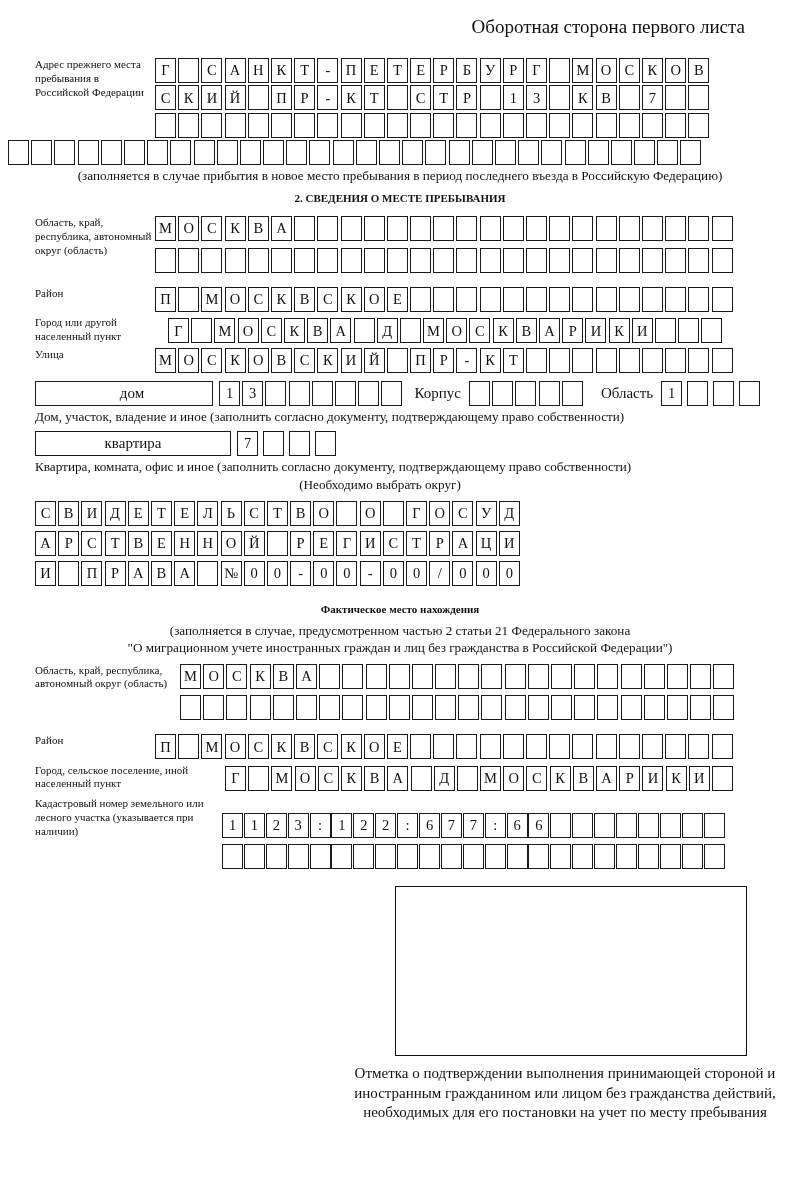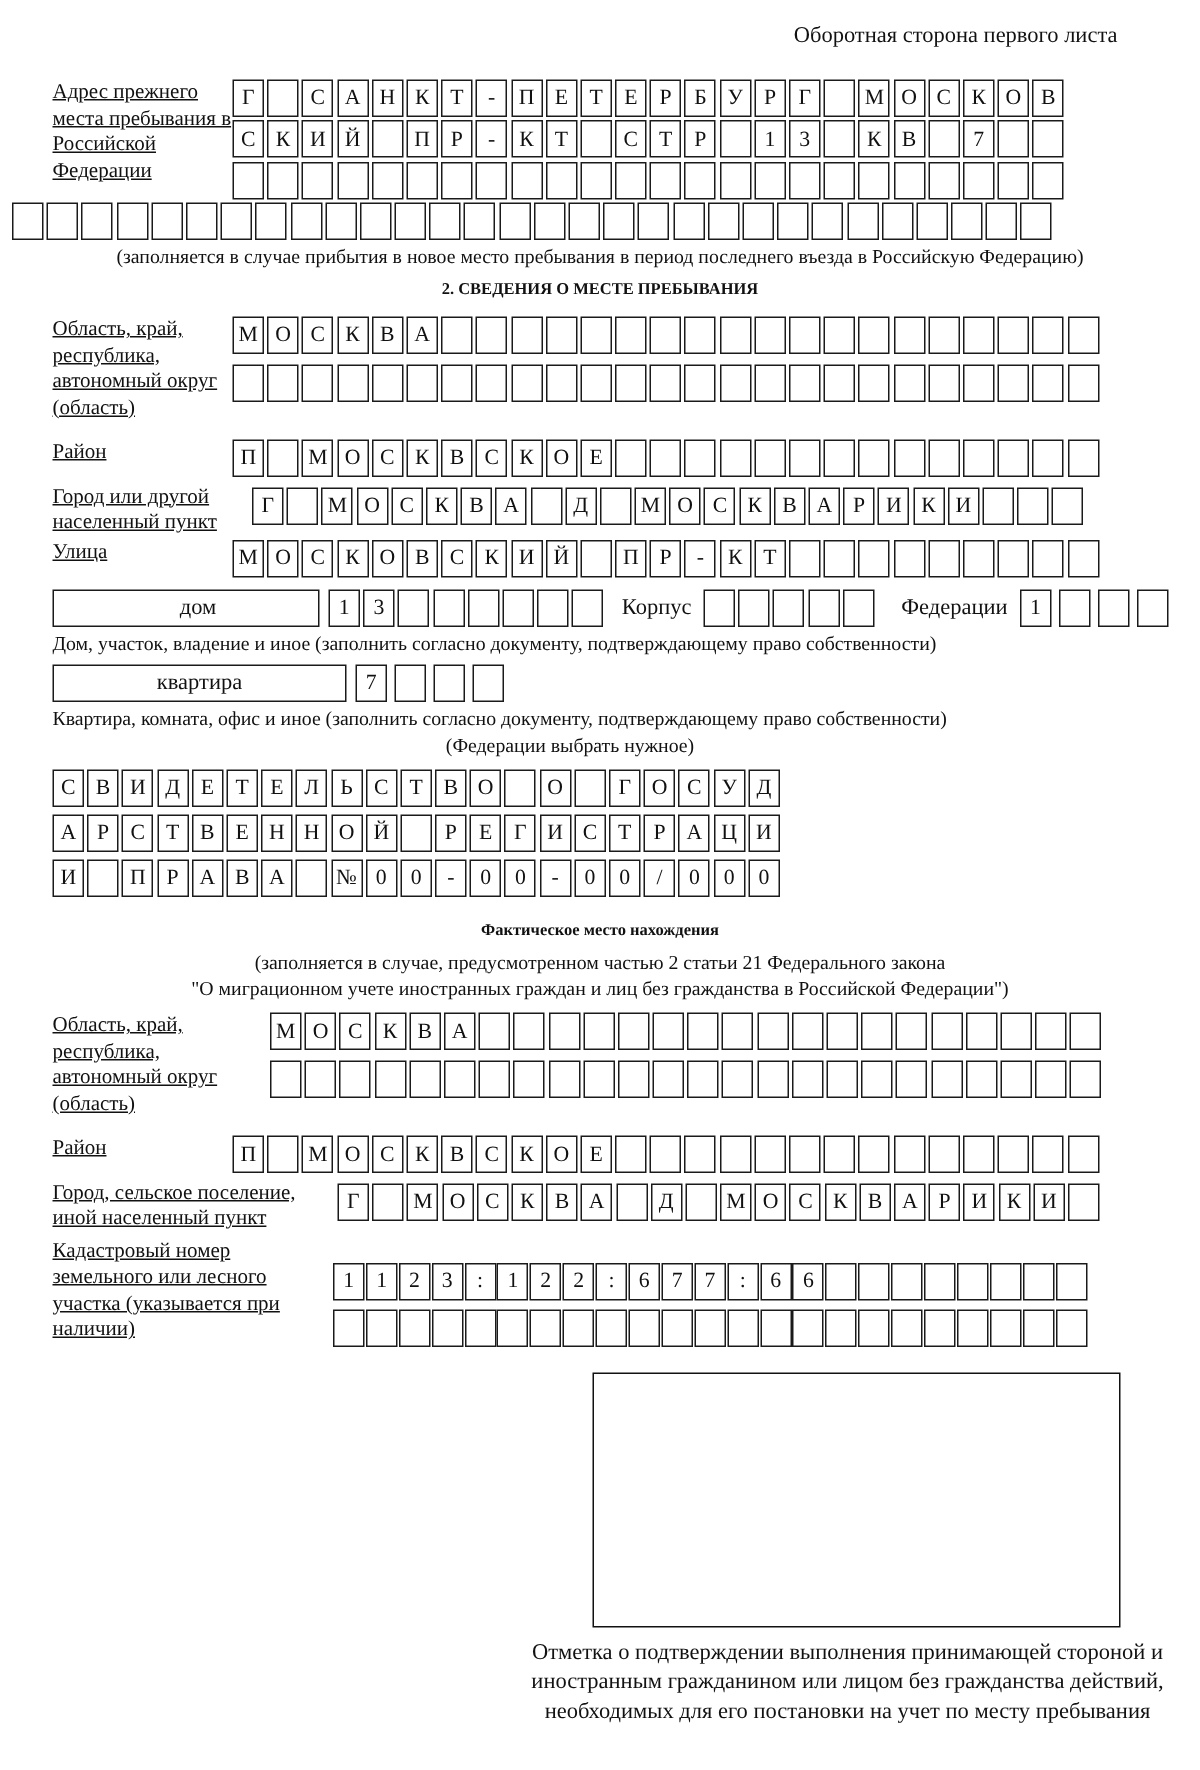--- a/index.html
+++ b/index.html
@@ -2,23 +2,23 @@
 <html><head>
 <meta charset="utf-8">
 <style>
   html,body{margin:0;padding:0;background:#fff;}
   .page{
     width:800px;height:1180px;box-sizing:border-box;position:relative;
     background:#fff;color:#111;
     font-family:"Liberation Serif","DejaVu Serif",serif;
     font-size:15px;overflow:hidden;
   }
-  .corner{padding:16px 55px 0 0;text-align:right;font-size:15px;}
+  .corner{padding:16px 55px 0 0;text-align:right;font-size:19px;}
   .frow{display:flex;align-items:flex-start;margin-left:35px;}
-  .flabel{flex-shrink:0;font-size:14px;line-height:1.25;text-decoration:underline;}
+  .flabel{flex-shrink:0;font-size:11px;line-height:1.25;}
   .w120{width:120px;} .w133{width:133px;} .w145{width:145px;}
   .w190{width:190px;} .w187{width:187px;} .w220{width:220px;}
   .grid{display:flex;flex-wrap:nowrap;margin-bottom:2.4px;}
   .cell{
     display:inline-flex;align-items:center;justify-content:center;
     width:19px;height:23px;border:1.6px solid #1a1a1a;margin-right:2.2px;
     font-size:14.5px;line-height:1;flex-shrink:0;background:#fff;
   }
   .grid.tight .cell{margin-right:0.9px;}
   .grid.spread .cell{margin-right:5px;}
@@ -341,42 +341,42 @@
         <span class="cell"></span>
       </div>
     <div class="inl-label" style="margin-top:0;">Корпус</div>
     <div class="grid" style="margin-bottom:0;">
         <span class="cell"></span>
         <span class="cell"></span>
         <span class="cell"></span>
         <span class="cell"></span>
         <span class="cell"></span>
       </div>
-    <div class="inl-label" style="margin-top:0;margin-left:16px;">Федерации</div>
+    <div class="inl-label" style="margin-top:0;margin-left:16px;">Область</div>
     <div class="grid spread" style="margin-bottom:0;">
         <span class="cell">1</span>
         <span class="cell"></span>
         <span class="cell"></span>
         <span class="cell"></span>
       </div>
   </div>
   <div class="note-left">Дом, участок, владение и иное (заполнить согласно документу, подтверждающему право собственности)</div>
 
   <div class="frow mt6" style="align-items:center;">
     <div class="bigbox" style="width:194px;">квартира</div>
     <div class="grid spread" style="margin-left:6px;margin-bottom:0;">
         <span class="cell">7</span>
         <span class="cell"></span>
         <span class="cell"></span>
         <span class="cell"></span>
       </div>
   </div>
   <div class="note-left">Квартира, комната, офис и иное (заполнить согласно документу, подтверждающему право собственности)</div>
 
-  <div class="note" style="width:640px;margin-left:60px;margin-top:2px;">(Федерации выбрать нужное)</div>
+  <div class="note" style="width:640px;margin-left:60px;margin-top:2px;">(Необходимо выбрать округ)</div>
 
   <div class="frow mt8">
     <div class="gridcol">
       <div class="grid" style="margin-bottom:5px;">
           <span class="cell">С</span>
           <span class="cell">В</span>
           <span class="cell">И</span>
           <span class="cell">Д</span>
           <span class="cell">Е</span>
           <span class="cell">Т</span>

